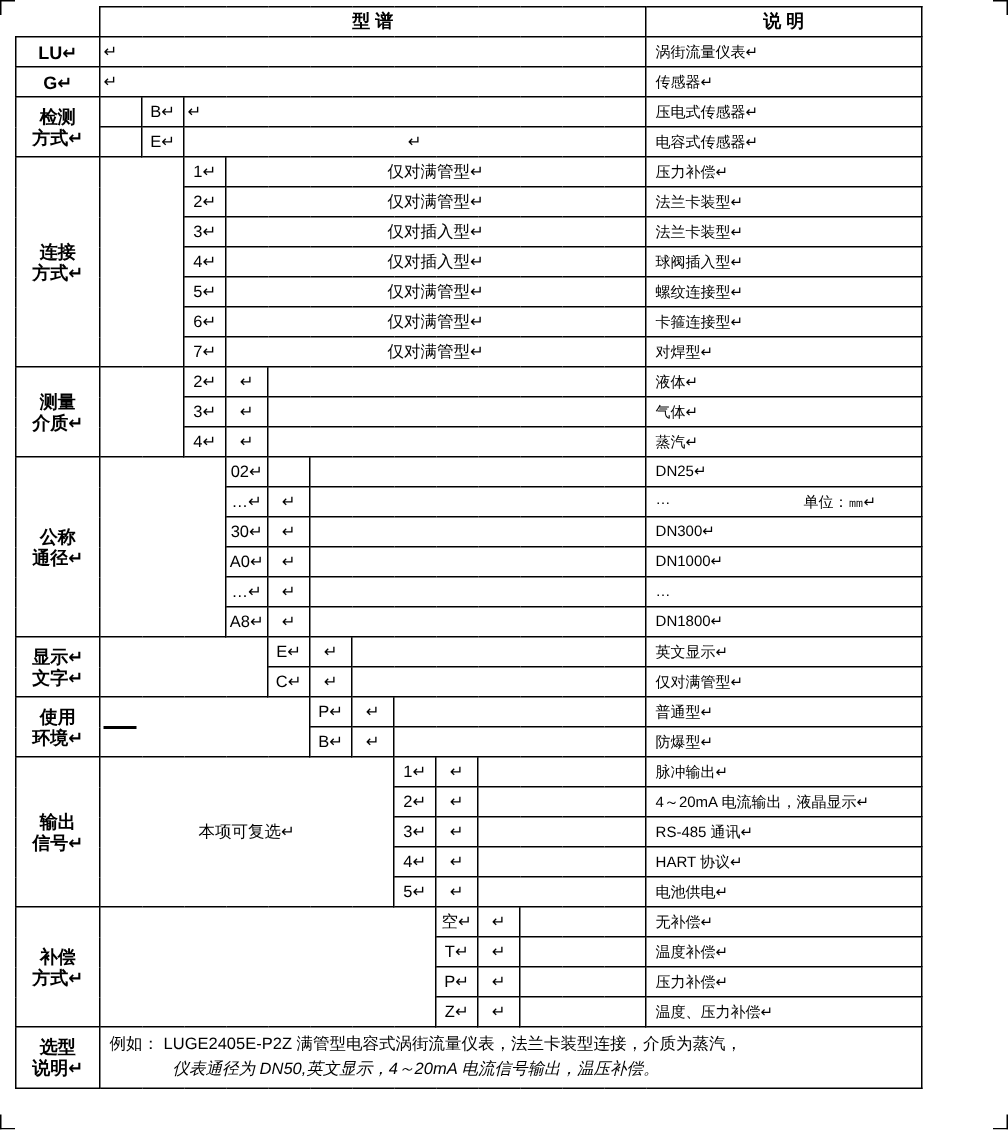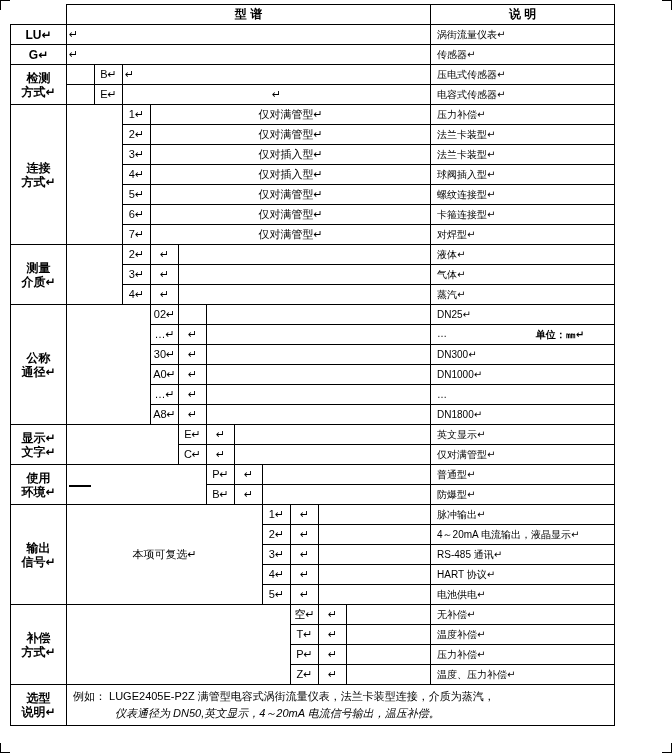--- a/index.html
+++ b/index.html
@@ -9,21 +9,21 @@
   table{border-collapse:collapse;width:568px;table-layout:fixed;font-size:11px;}
   td{border:1px solid #000;padding:0 2px;height:19px;vertical-align:middle;}
   .lbl{font-weight:bold;text-align:center;font-size:12px;line-height:14px;}
   .ctr{text-align:center;}
   .lft{text-align:left;padding-left:6px;}
   .hdr{text-align:center;font-weight:bold;font-size:12px;}
   .desc{text-align:left;padding-left:6px;font-size:10px;}
   .code{text-align:center;font-size:11px;}
   .nob{border:none;}
   .noteline{font-size:11px;line-height:17px;}
-  .unit{float:right;margin-right:28px;font-weight:bold;}
+  .unit{float:right;margin-right:28px;}
   .dash{display:inline-block;width:22px;border-top:2px solid #000;vertical-align:middle;}
   .crop-tl{position:absolute;left:0;top:0;width:9px;height:9px;border-left:1px solid #000;border-top:1px solid #000;}
   .crop-tr{position:absolute;right:0;top:0;width:9px;height:9px;border-right:1px solid #000;border-top:1px solid #000;}
   .crop-bl{position:absolute;left:0;bottom:0;width:9px;height:9px;border-left:1px solid #000;border-bottom:1px solid #000;}
   .crop-br{position:absolute;right:0;bottom:0;width:9px;height:9px;border-right:1px solid #000;border-bottom:1px solid #000;}
 </style>
 </head>
 <body>
 
 <div class="page">

